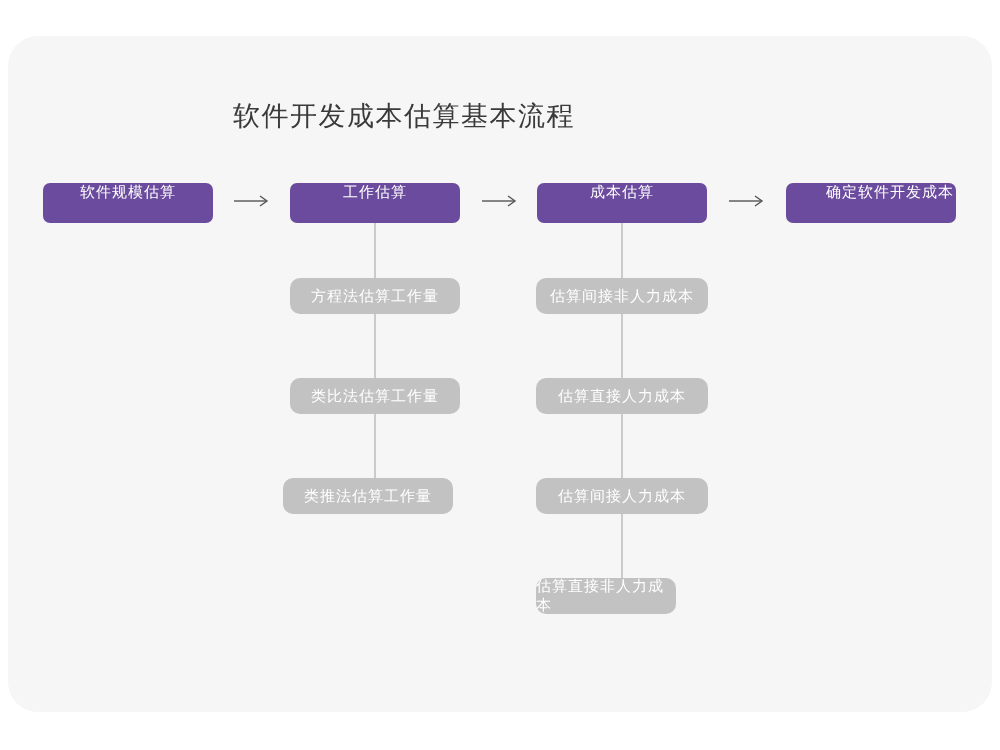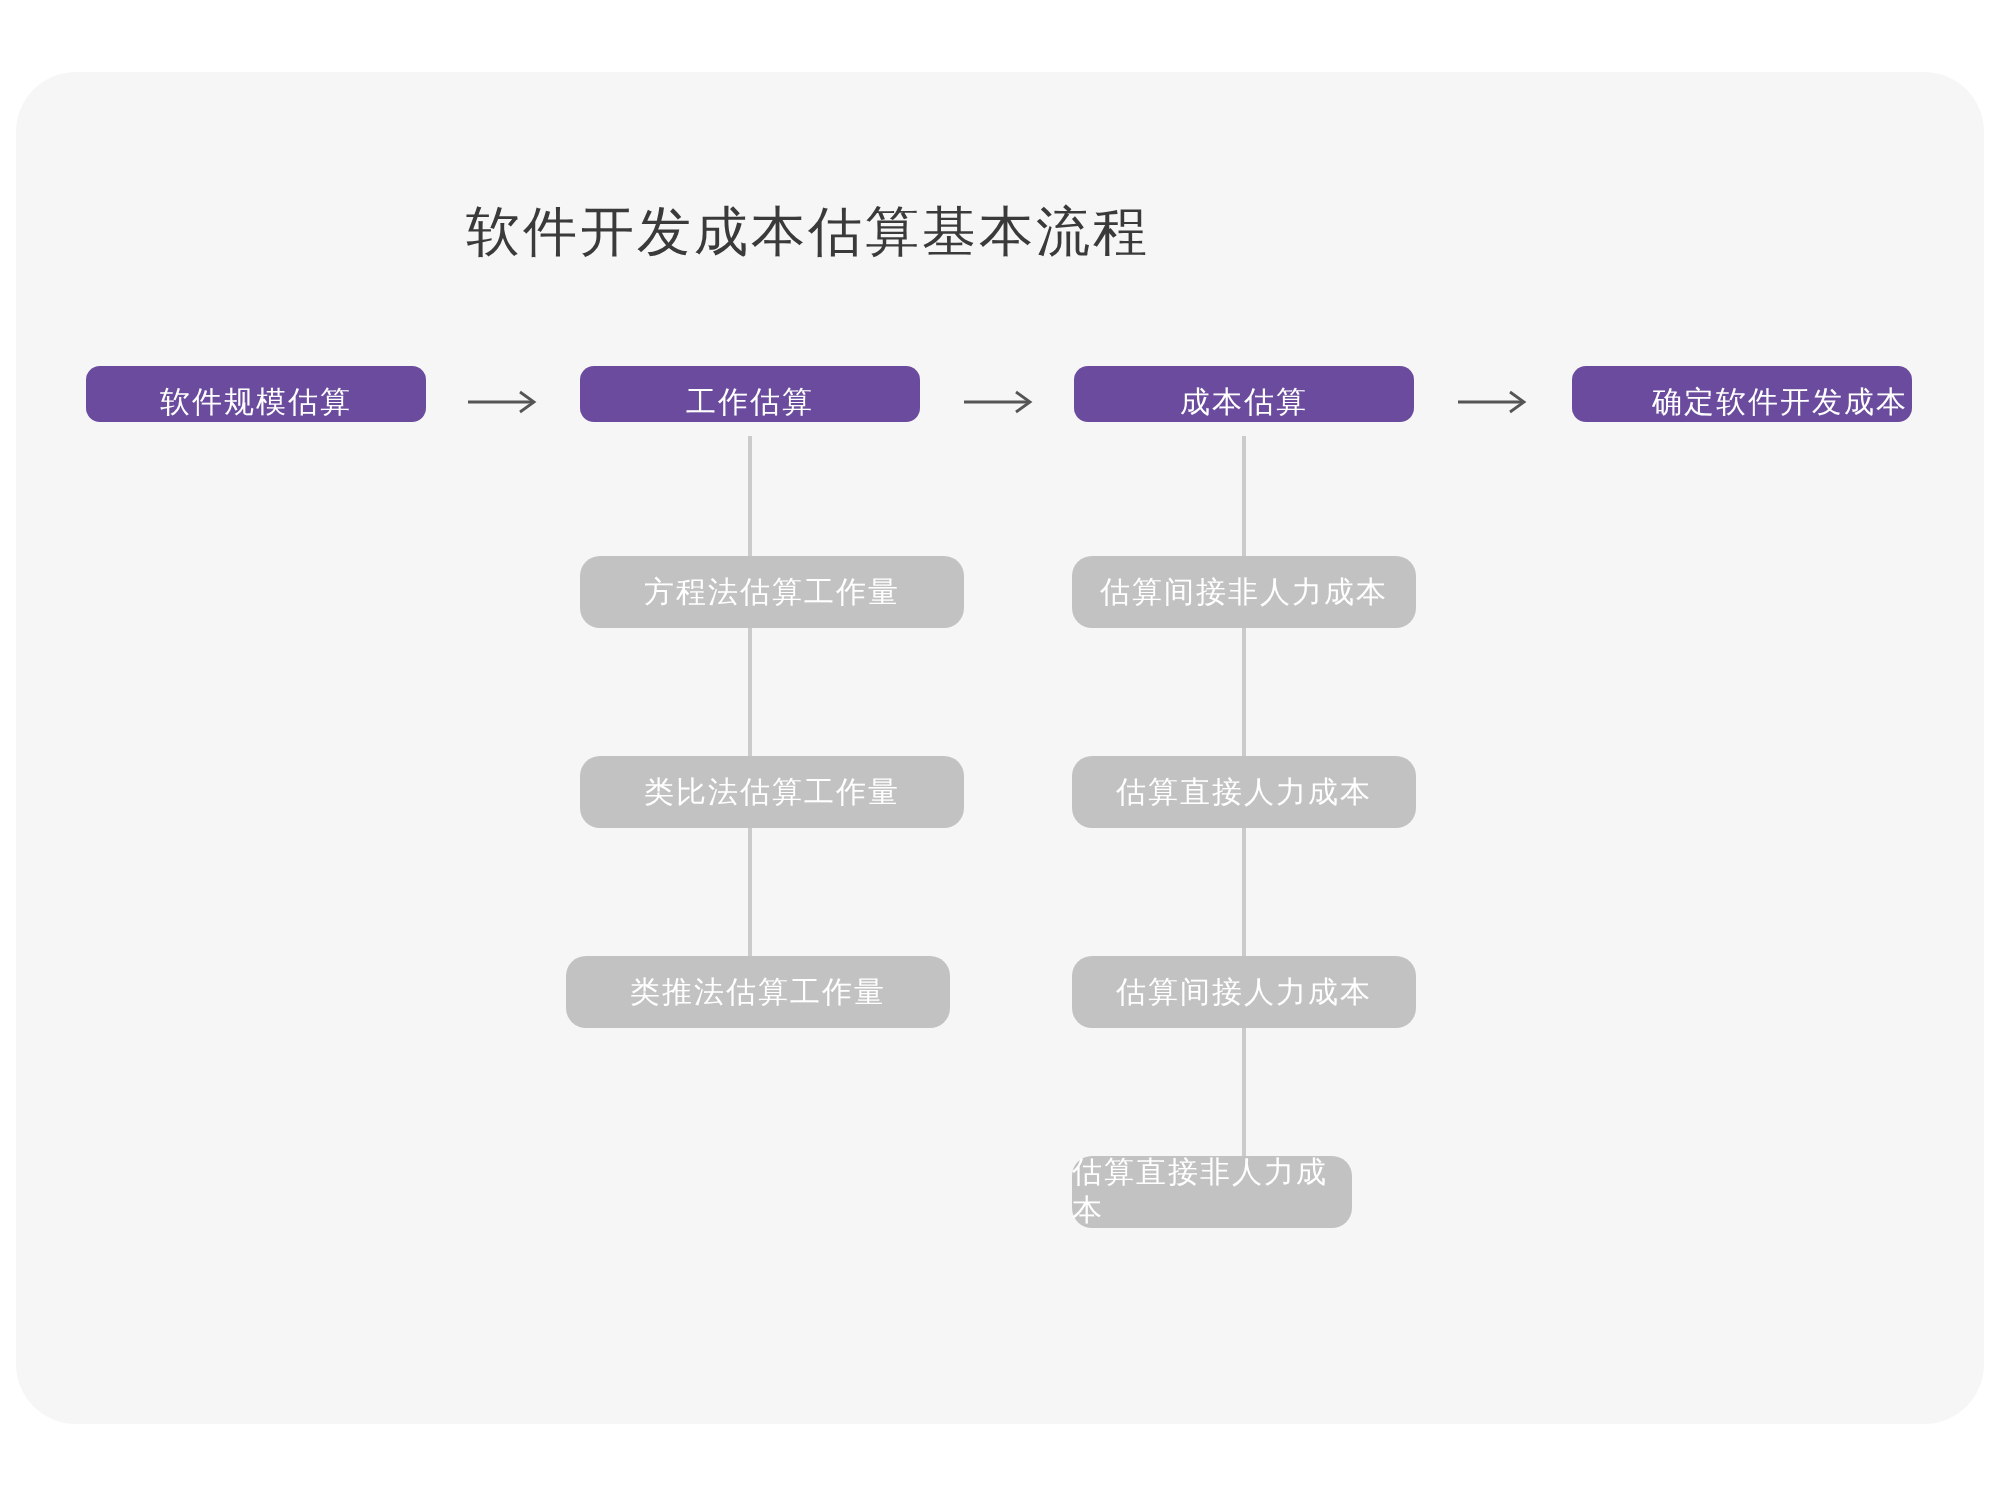--- a/index.html
+++ b/index.html
@@ -36,32 +36,32 @@
     width: 808px;
     text-align: center;
     font-size: 27px;
     font-weight: 500;
     letter-spacing: 1.5px;
     color: var(--title_color);
   }
   .stage-node {
     position: absolute;
     top: 183px;
-    width: 170px; height: 28px;
+    width: 170px; height: 40px;
     background: var(--stage_bg);
     border-radius: 7px;
-    display: flex; align-items: flex-end; justify-content: center;
+    display: flex; align-items: flex-start; justify-content: center;
     color: var(--node_text);
     font-size: 15px;
     letter-spacing: 1px;
     z-index: 3;
   }
   .sub-node {
     position: absolute;
-    width: 192px; height: 36px;
+    width: 170px; height: 36px;
     background: var(--sub_bg);
     border-radius: 10px;
     display: flex; align-items: center; justify-content: center;
     color: var(--node_text);
     font-size: 15px;
     letter-spacing: 1px;
     z-index: 3;
   }
   .h-arrow {
     position: absolute;

